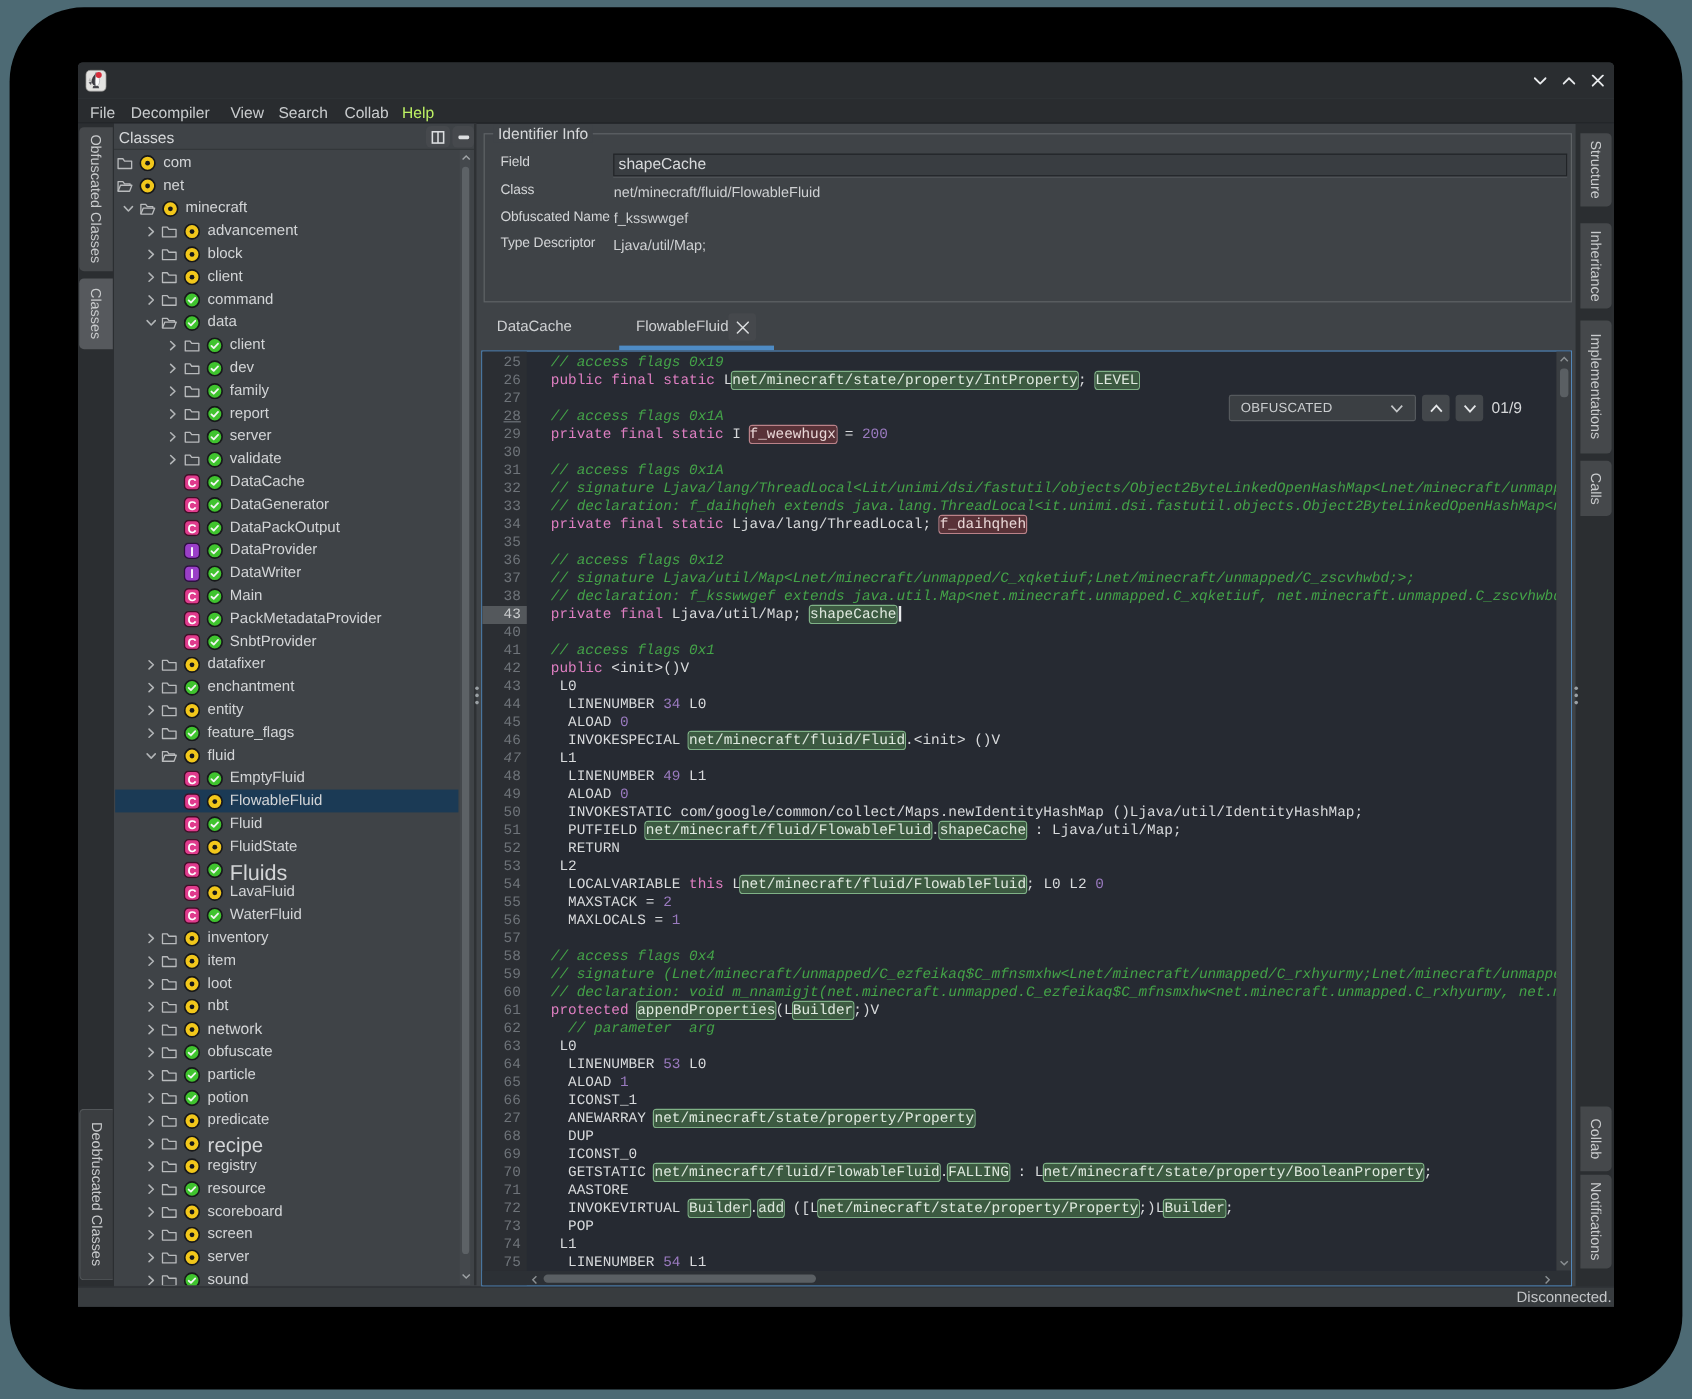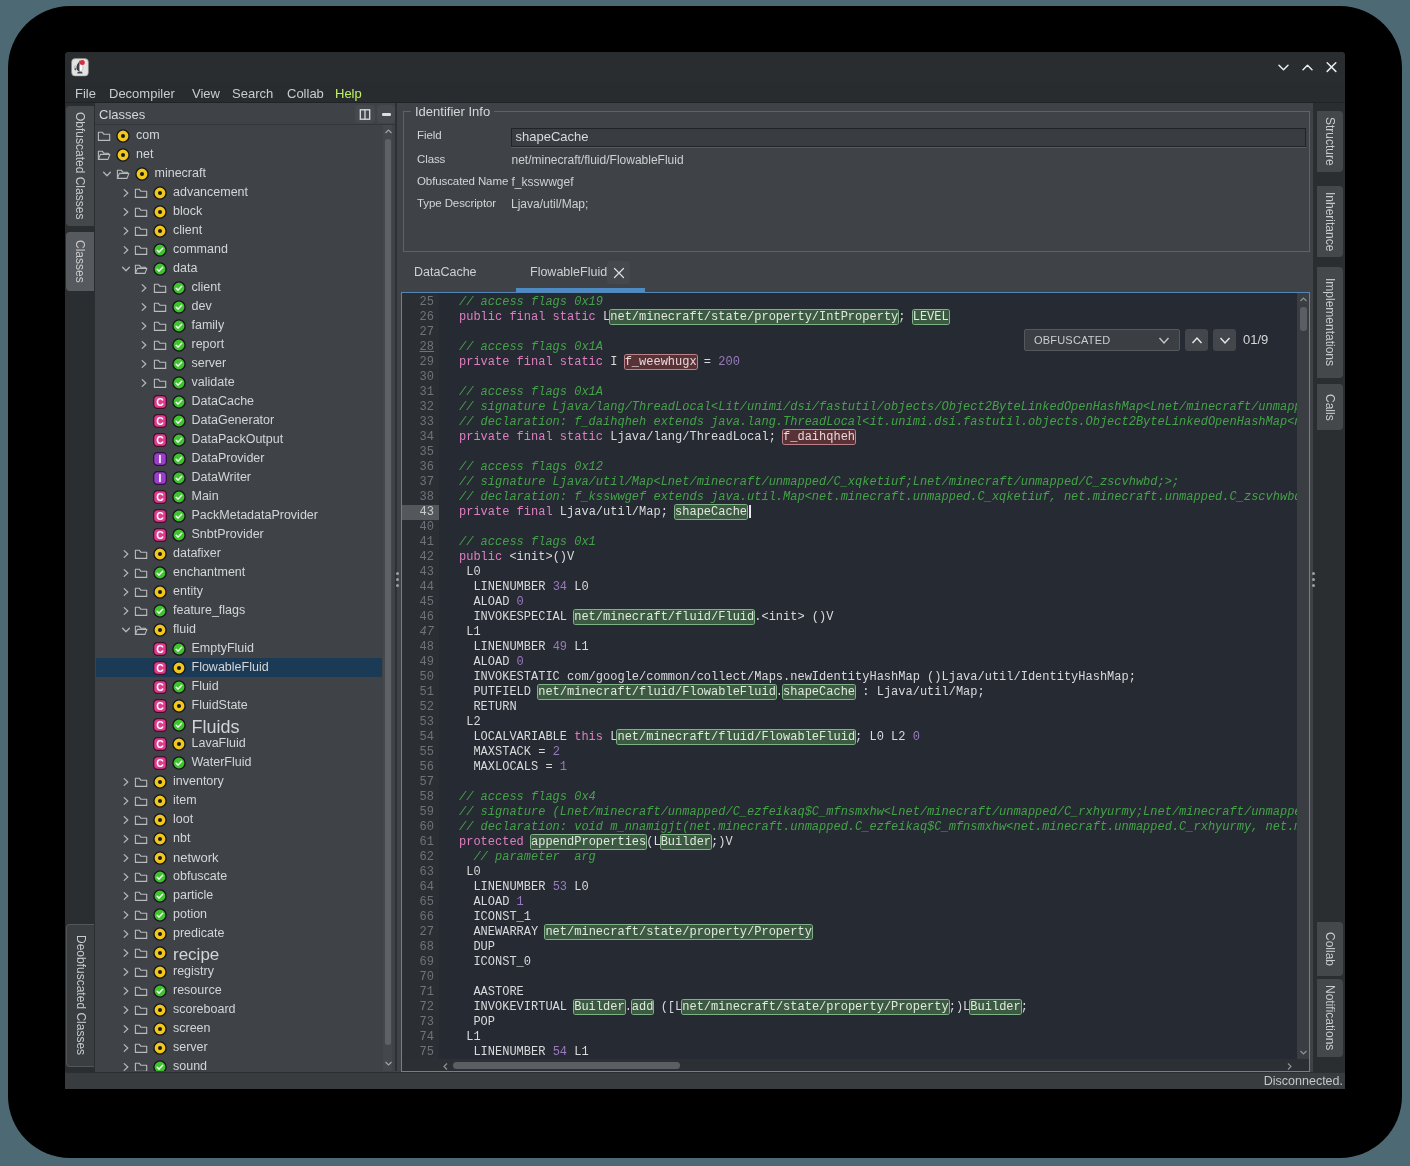--- a/index.html
+++ b/index.html
@@ -698,20 +698,21 @@
 <div class="cl" style="top:602px">  ALOAD <span class="n">1</span></div>
 <div class="ln" style="top:617px;">66</div>
 <div class="cl" style="top:617px">  ICONST_1</div>
 <div class="ln" style="top:632px;">27</div>
 <div class="cl" style="top:632px">  ANEWARRAY <span class="gb">net/minecraft/state/property/Property</span></div>
 <div class="ln" style="top:647px;">68</div>
 <div class="cl" style="top:647px">  DUP</div>
 <div class="ln" style="top:662px;">69</div>
 <div class="cl" style="top:662px">  ICONST_0</div>
 <div class="ln" style="top:677px;">70</div>
+<div class="cl" style="top:677px">  GETSTATIC <span class="gb">net/minecraft/fluid/FlowableFluid</span>.<span class="gb">FALLING</span> : L<span class="gb">net/minecraft/state/property/BooleanProperty</span>;</div>
 <div class="ln" style="top:692px;">71</div>
 <div class="cl" style="top:692px">  AASTORE</div>
 <div class="ln" style="top:707px;">72</div>
 <div class="cl" style="top:707px">  INVOKEVIRTUAL <span class="gb">Builder</span>.<span class="gb">add</span> ([L<span class="gb">net/minecraft/state/property/Property</span>;)L<span class="gb">Builder</span>;</div>
 <div class="ln" style="top:722px;">73</div>
 <div class="cl" style="top:722px">  POP</div>
 <div class="ln" style="top:737px;">74</div>
 <div class="cl" style="top:737px"> L1</div>
 <div class="ln" style="top:752px;">75</div>
 <div class="cl" style="top:752px">  LINENUMBER <span class="n">54</span> L1</div>

